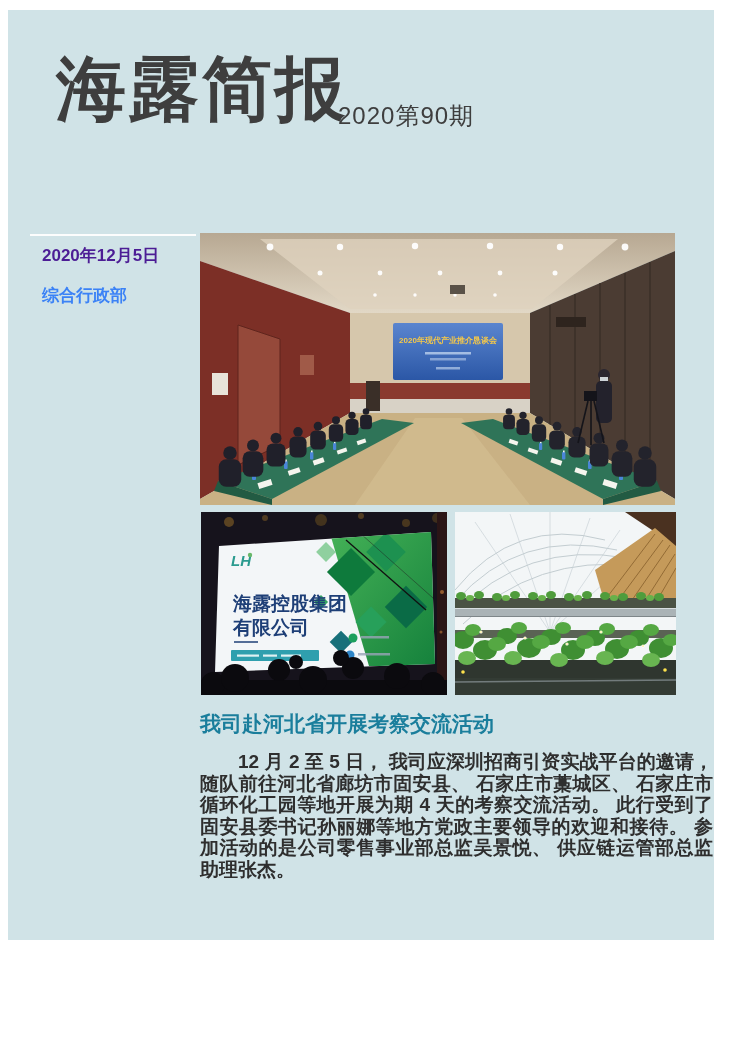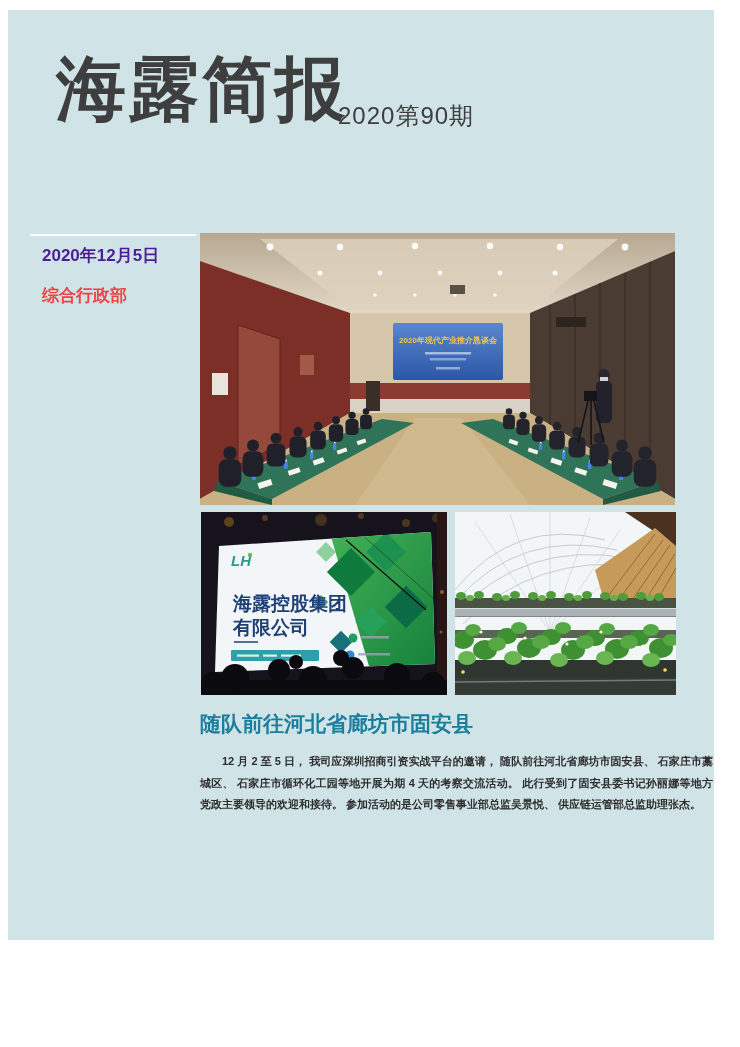--- a/index.html
+++ b/index.html
@@ -5,27 +5,27 @@
   html,body{margin:0;padding:0;background:#ffffff;}
   .page{position:relative;width:740px;height:940px;background:#ffffff;overflow:hidden;
         font-family:"Liberation Sans","DejaVu Sans",sans-serif;}
   .panel{position:absolute;left:8px;top:10px;width:706px;height:1008px;background:#d0e3e7;}
   .masthead-title{position:absolute;left:56px;top:54px;font-size:70px;font-weight:bold;
         color:#3e3e3e;letter-spacing:3px;line-height:1;}
   .masthead-issue{position:absolute;left:338px;top:100px;font-size:24px;font-weight:normal;
         color:#3e3e3e;letter-spacing:1px;}
   .divider{position:absolute;left:30px;top:234px;width:166px;height:2px;background:rgba(255,255,255,0.92);}
   .meta-date{position:absolute;left:42px;top:244px;font-size:17px;font-weight:bold;color:#4c1d95;}
-  .meta-dept{position:absolute;left:42px;top:284px;font-size:17px;font-weight:bold;color:#ef4444;}
+  .meta-dept{position:absolute;left:42px;top:284px;font-size:17px;font-weight:bold;color:#3b82f6;}
   .photo{position:absolute;display:block;}
   .photo-main{left:200px;top:233px;}
   .photo-slide{left:201px;top:512px;}
   .photo-green{left:455px;top:512px;}
   .article-title{position:absolute;left:200px;top:710px;font-size:21px;font-weight:bold;color:#1a7e9c;}
-  .article-body{position:absolute;left:200px;top:751px;width:513px;font-size:11px;line-height:21.5px;
+  .article-body{position:absolute;left:200px;top:751px;width:513px;font-size:19px;line-height:21.5px;
         color:#2e2e2e;font-weight:600;text-align:justify;}
   .article-body p{margin:0;text-indent:2em;}
 </style>
 </head>
 <body>
 
 <div class="page">
   <div class="panel"></div>
 
   <div class="masthead-title">海露简报</div>
@@ -388,17 +388,17 @@
         <circle cx="188" cy="134" r="1.6" fill="#ffffff"></circle>
           <circle cx="188" cy="134" r="0.7" fill="#ffe34d"></circle>
         <circle cx="210" cy="158" r="1.8" fill="#ffe34d"></circle>
           <circle cx="8" cy="160" r="1.8" fill="#ffe34d"></circle>
       </g>
     </g>
     <rect x="0" y="166" width="221" height="17" fill="#333b34"></rect>
     <line x1="0" y1="170" x2="221" y2="168" stroke="#8d979b" stroke-width="1.4" opacity="0.7"></line>
   </svg>
 
-  <div class="article-title">随队前往河北省廊坊市固安县</div>
+  <div class="article-title">我司赴河北省开展考察交流活动</div>
   <div class="article-body">
     <p>12 月 2 至 5 日， 我司应深圳招商引资实战平台的邀请， 随队前往河北省廊坊市固安县、 石家庄市藁城区、 石家庄市循环化工园等地开展为期 4 天的考察交流活动。 此行受到了固安县委书记孙丽娜等地方党政主要领导的欢迎和接待。 参加活动的是公司零售事业部总监吴景悦、 供应链运管部总监助理张杰。</p>
   </div>
 </div>
 
 </body></html>

